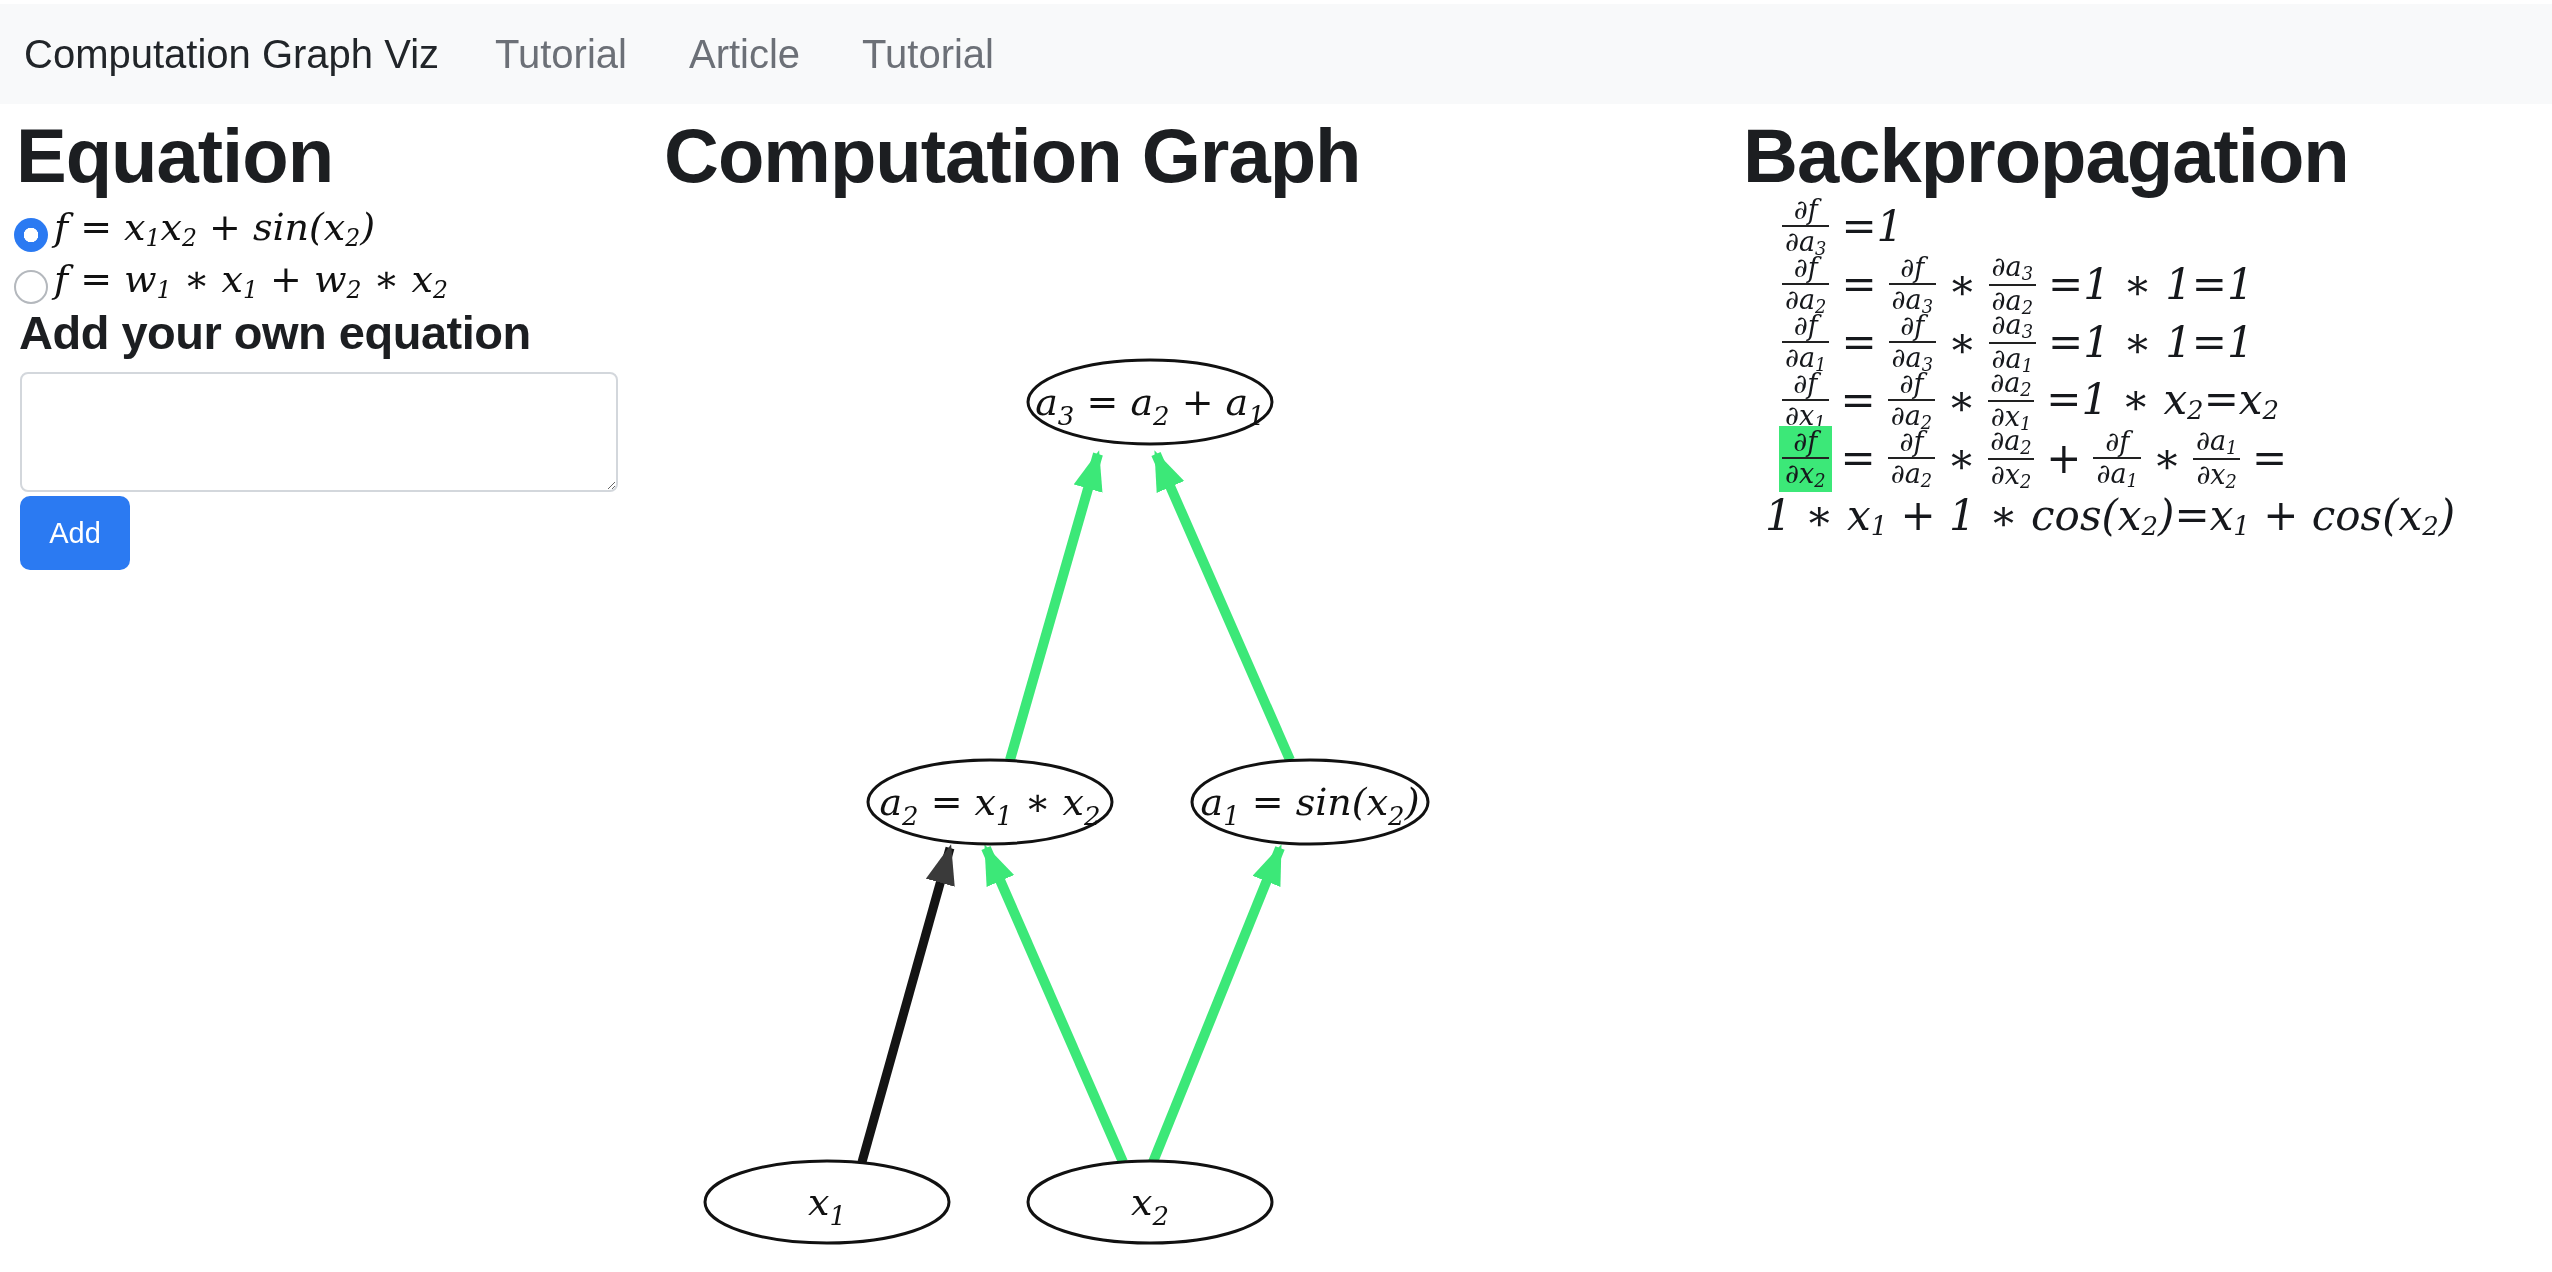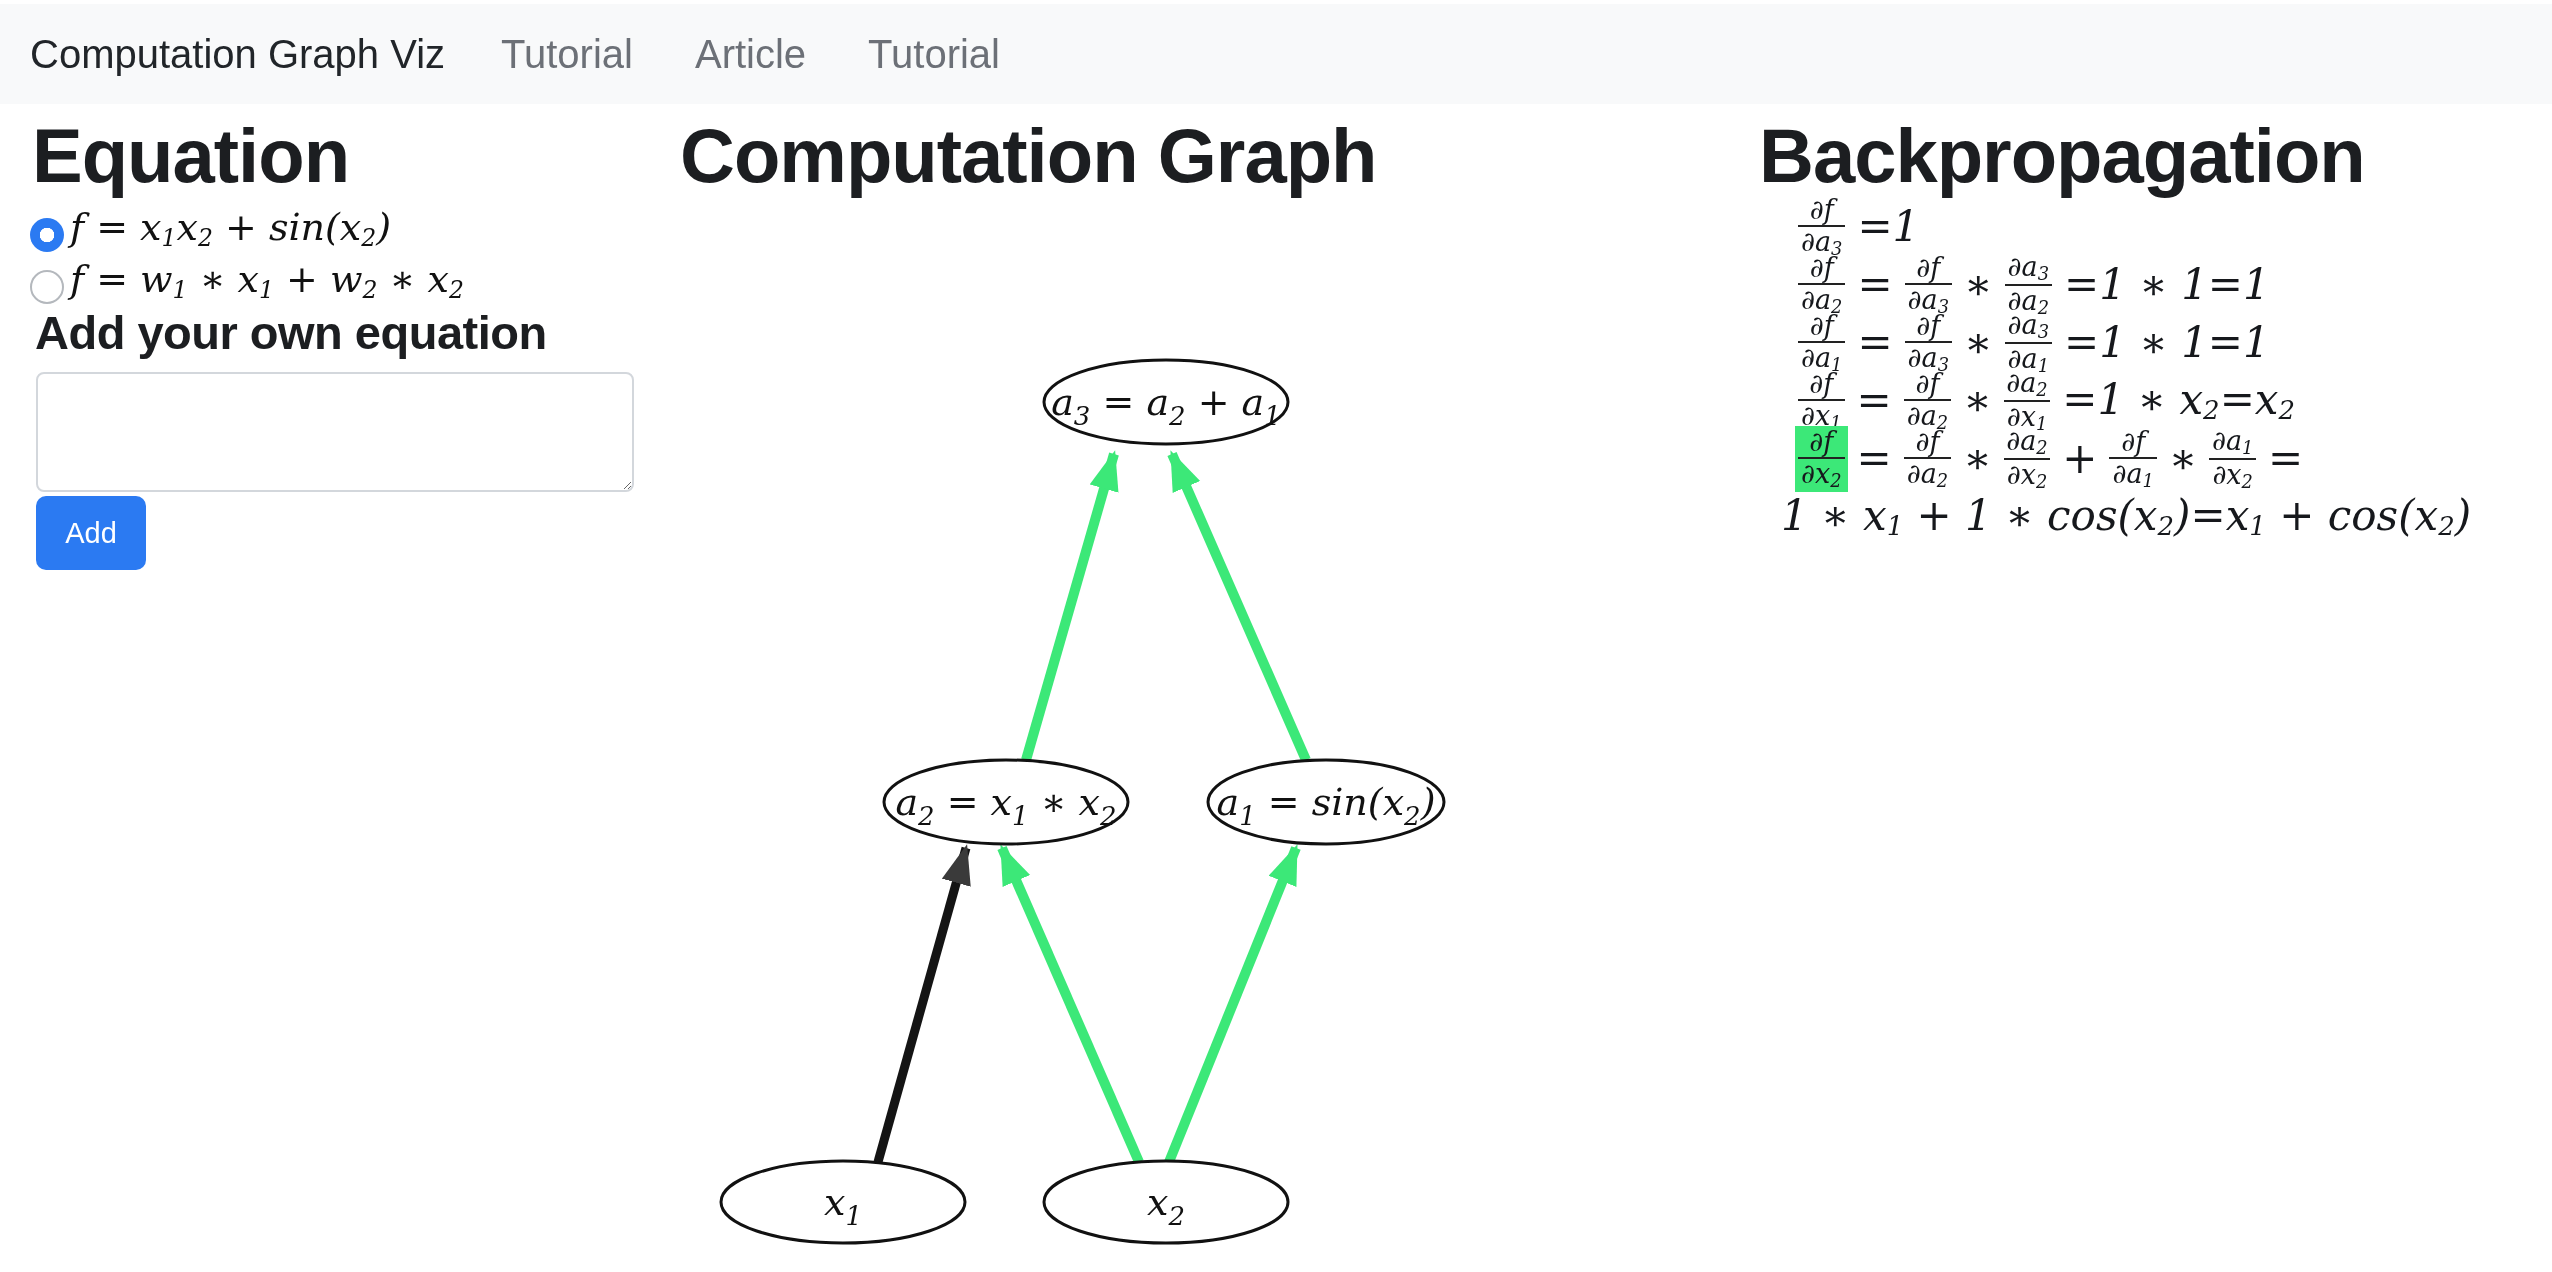--- a/index.html
+++ b/index.html
@@ -2,26 +2,26 @@
 <html><head>
 <meta charset="utf-8">
 <title>Computation Graph Viz</title>
 <style>
   html,body{margin:0;padding:0;background:#fff;}
   body{width:2552px;height:1272px;overflow:hidden;font-family:"Liberation Sans",sans-serif;color:#212529;}
 
   
   .navbar{position:absolute;left:0;top:4px;width:2552px;height:100px;background:#f8f9fa;
           display:flex;align-items:center;padding:0;box-sizing:border-box;}
-  .brand{margin-left:30px;font-size:40px;color:#212529;text-decoration:none;white-space:nowrap;}
+  .brand{margin-left:24px;font-size:40px;color:#212529;text-decoration:none;white-space:nowrap;}
   .navlinks{display:flex;margin-left:56px;gap:62px;}
   .navlink{font-size:40px;color:#6c7077;text-decoration:none;white-space:nowrap;}
 
   
-  .main{position:absolute;left:16px;top:104px;width:2032px;height:1168px;}
+  .main{position:absolute;left:0;top:104px;width:2032px;height:1168px;}
 
   h1.panel-title{position:absolute;margin:0;font-size:76px;font-weight:700;letter-spacing:-1px;
                  color:#1c1e21;line-height:1;white-space:nowrap;}
   #eq-title{left:16px;top:14px;}
   #graph-title{left:664px;top:14px;}
   #bp-title{left:1743px;top:14px;}
 
   
   .math{font-family:"DejaVu Serif",serif;font-style:italic;color:#111;}
   .math sub{font-size:62%;font-style:italic;vertical-align:-20%;}

